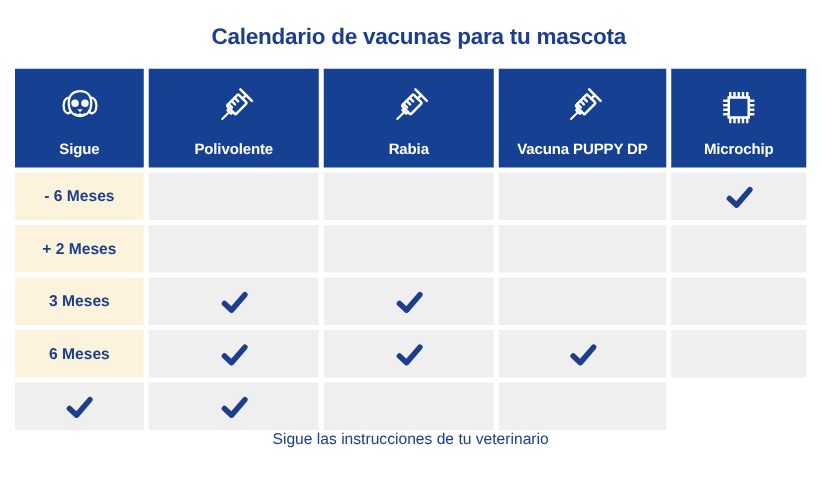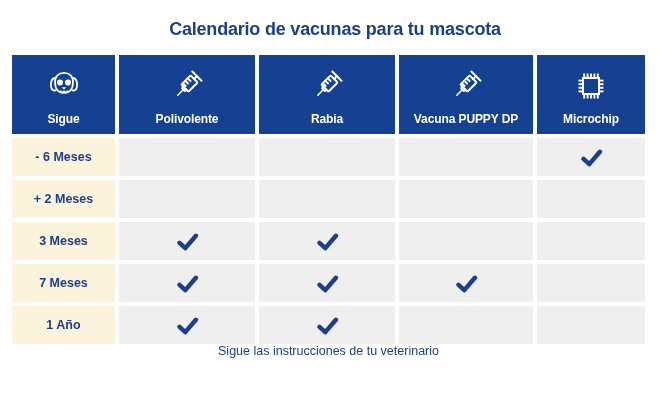--- a/index.html
+++ b/index.html
@@ -173,38 +173,37 @@
         <path d="M4 14.5 L10.5 20.5 L22.5 6.5" fill="none" stroke="var(--navy)" stroke-width="5" stroke-linecap="round" stroke-linejoin="round"></path>
       </svg>
     </div>
     <div class="check-cell">
       <svg width="23" height="23" viewBox="0 0 26 26">
         <path d="M4 14.5 L10.5 20.5 L22.5 6.5" fill="none" stroke="var(--navy)" stroke-width="5" stroke-linecap="round" stroke-linejoin="round"></path>
       </svg>
     </div>
     <div class="check-cell"></div>
     <div class="check-cell"></div>
-    <div class="label-cell">7 Meses</div>
-    <div class="check-cell">
-      <svg width="23" height="23" viewBox="0 0 26 26">
-        <path d="M4 14.5 L10.5 20.5 L22.5 6.5" fill="none" stroke="var(--navy)" stroke-width="5" stroke-linecap="round" stroke-linejoin="round"></path>
-      </svg>
-    </div>
-    <div class="check-cell">
-      <svg width="23" height="23" viewBox="0 0 26 26">
-        <path d="M4 14.5 L10.5 20.5 L22.5 6.5" fill="none" stroke="var(--navy)" stroke-width="5" stroke-linecap="round" stroke-linejoin="round"></path>
-      </svg>
-    </div>
-    <div class="check-cell">
-      <svg width="23" height="23" viewBox="0 0 26 26">
-        <path d="M4 14.5 L10.5 20.5 L22.5 6.5" fill="none" stroke="var(--navy)" stroke-width="5" stroke-linecap="round" stroke-linejoin="round"></path>
-      </svg>
-    </div>
-    <div class="check-cell"></div>
-    <div class="label-cell">1 Año</div>
+    <div class="label-cell">6 Meses</div>
+    <div class="check-cell">
+      <svg width="23" height="23" viewBox="0 0 26 26">
+        <path d="M4 14.5 L10.5 20.5 L22.5 6.5" fill="none" stroke="var(--navy)" stroke-width="5" stroke-linecap="round" stroke-linejoin="round"></path>
+      </svg>
+    </div>
+    <div class="check-cell">
+      <svg width="23" height="23" viewBox="0 0 26 26">
+        <path d="M4 14.5 L10.5 20.5 L22.5 6.5" fill="none" stroke="var(--navy)" stroke-width="5" stroke-linecap="round" stroke-linejoin="round"></path>
+      </svg>
+    </div>
+    <div class="check-cell">
+      <svg width="23" height="23" viewBox="0 0 26 26">
+        <path d="M4 14.5 L10.5 20.5 L22.5 6.5" fill="none" stroke="var(--navy)" stroke-width="5" stroke-linecap="round" stroke-linejoin="round"></path>
+      </svg>
+    </div>
+    <div class="check-cell"></div>
     <div class="check-cell">
       <svg width="23" height="23" viewBox="0 0 26 26">
         <path d="M4 14.5 L10.5 20.5 L22.5 6.5" fill="none" stroke="var(--navy)" stroke-width="5" stroke-linecap="round" stroke-linejoin="round"></path>
       </svg>
     </div>
     <div class="check-cell">
       <svg width="23" height="23" viewBox="0 0 26 26">
         <path d="M4 14.5 L10.5 20.5 L22.5 6.5" fill="none" stroke="var(--navy)" stroke-width="5" stroke-linecap="round" stroke-linejoin="round"></path>
       </svg>
     </div>

